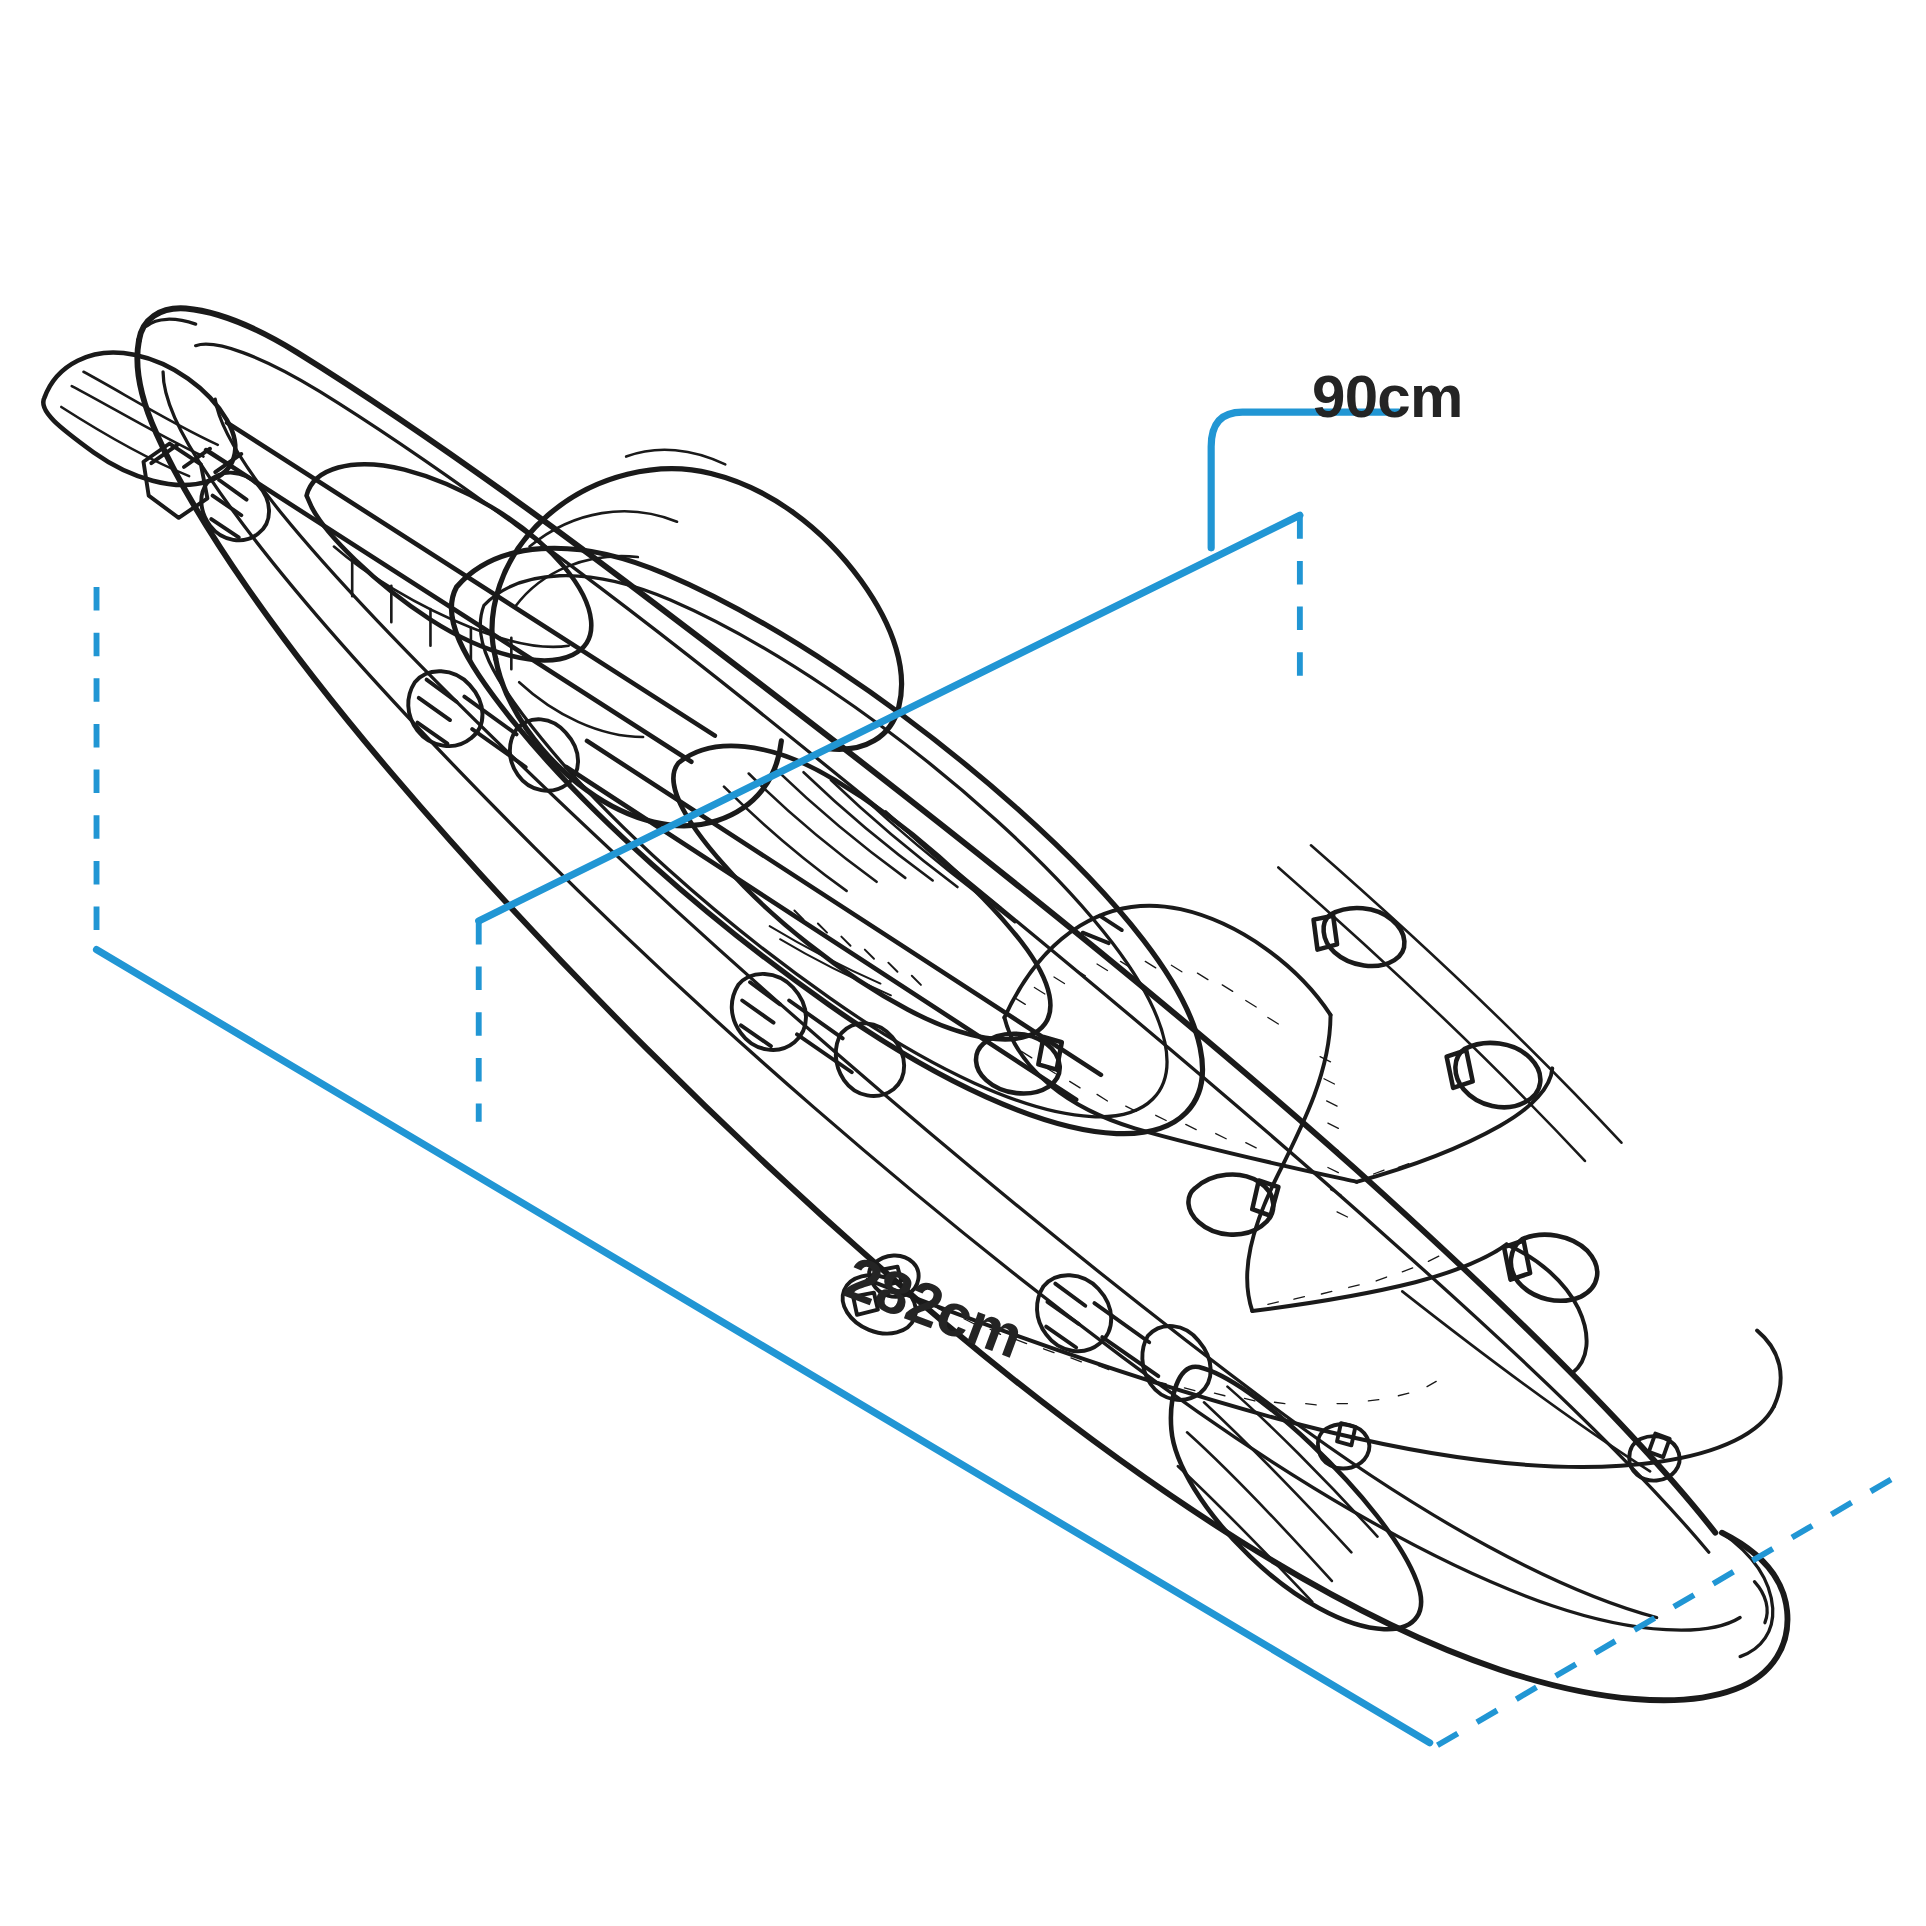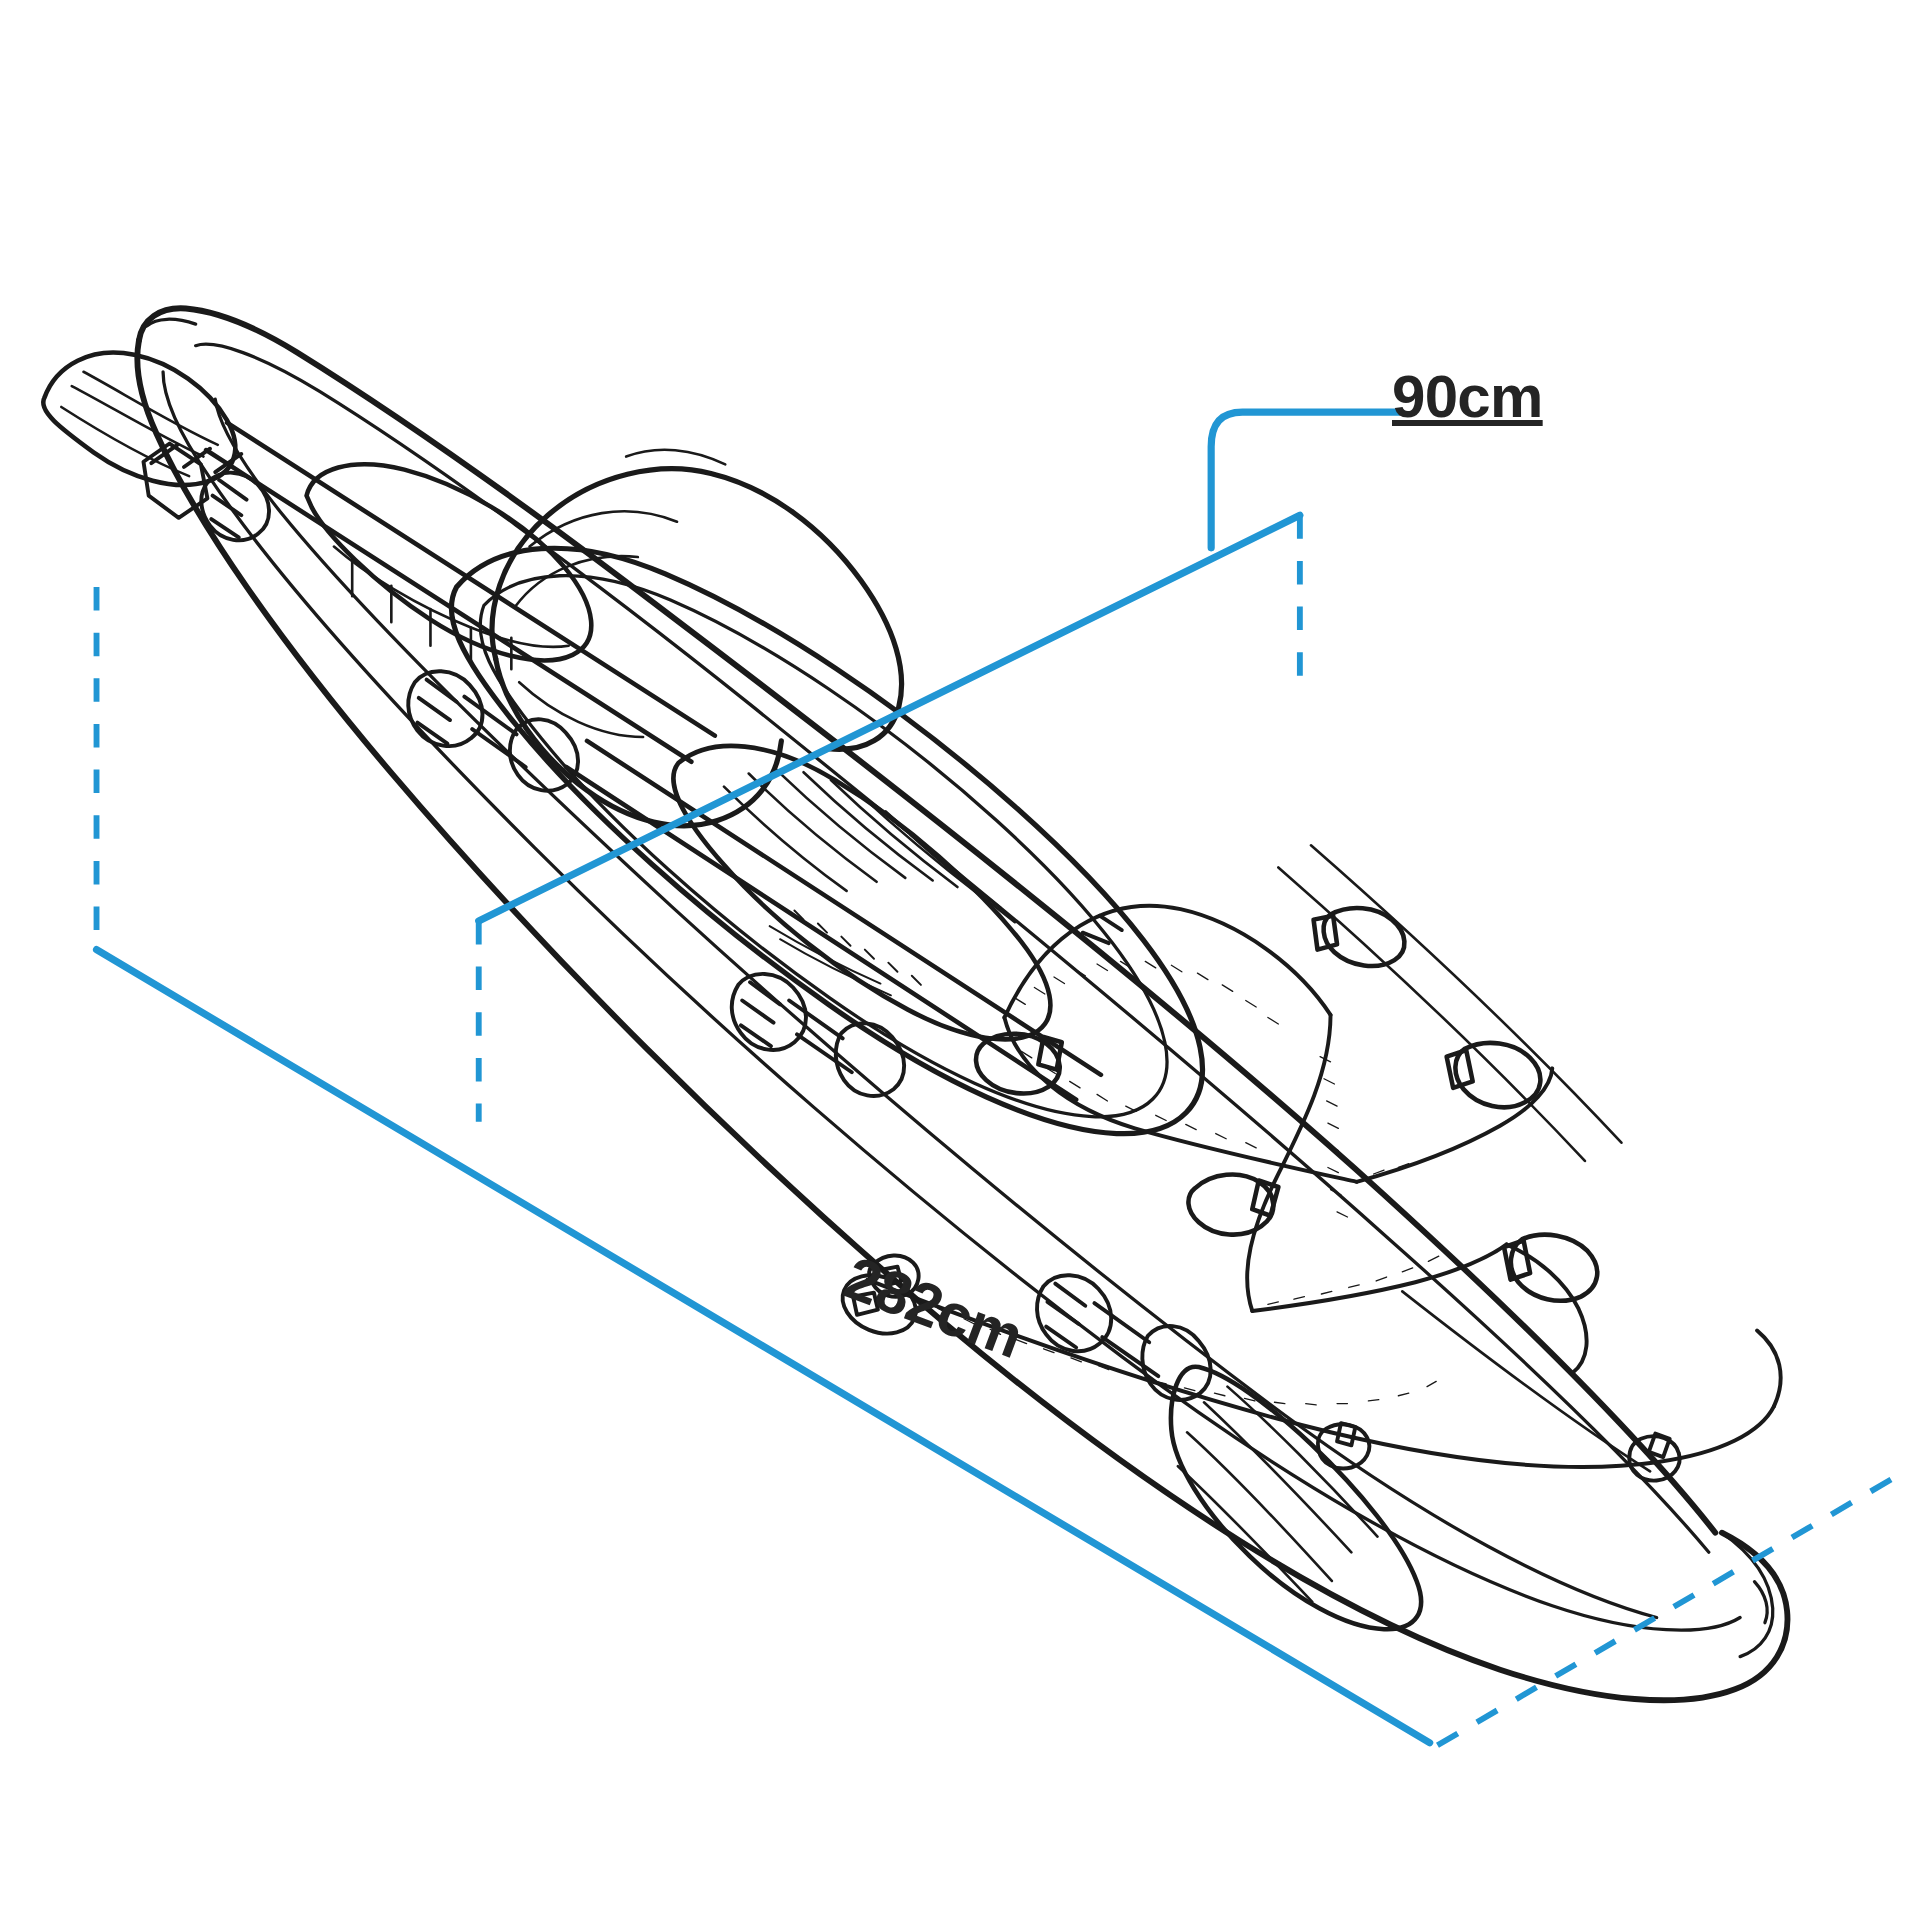--- a/index.html
+++ b/index.html
@@ -12,21 +12,21 @@
   svg.layer{position:absolute;left:0;top:0;width:1926px;height:1926px;}
   .dim-label{
     position:absolute;
     font-family:"Liberation Sans", sans-serif;
     font-weight:bold;
     color:#242424;
     letter-spacing:-0.7px;
     white-space:nowrap;
     -webkit-font-smoothing:antialiased;
   }
-  #label-90{ left:1392px; top:362px; font-size:60px;text-decoration:underline; }
+  #label-90{ left:1312px; top:362px; font-size:60px; }
   #label-282{
     left:860px; top:1243px; font-size:60px;
     transform:rotate(20.5deg);
     transform-origin:0 0;
   }
 </style>
 </head>
 <body>
 
 <div id="stage">

